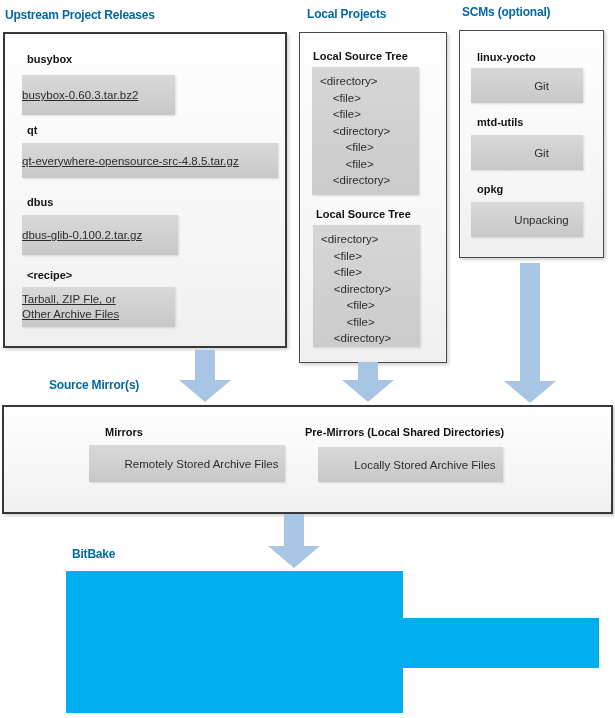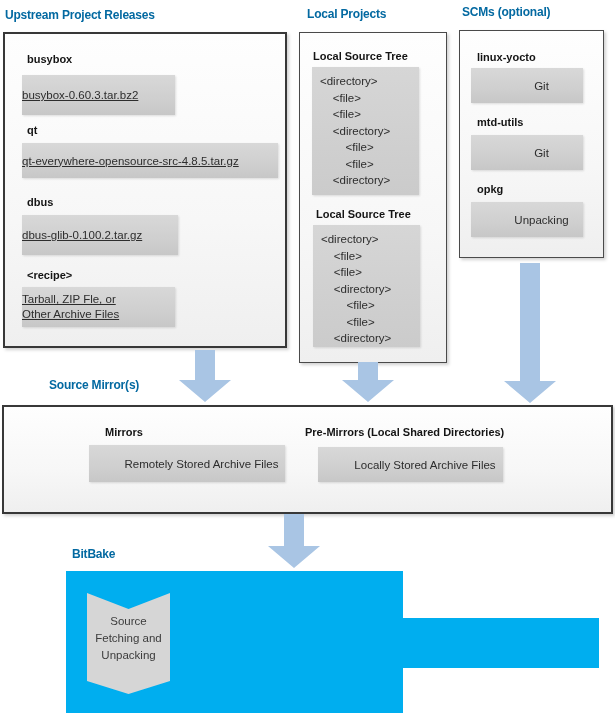--- a/index.html
+++ b/index.html
@@ -109,19 +109,14 @@
   <div class="item-label" style="left:105px;top:426px;">Mirrors</div>
   <div class="gray-box center" style="left:89px;top:445px;width:196px;height:37px;">Remotely Stored Archive Files</div>
   <div class="item-label" style="left:305px;top:426px;">Pre-Mirrors (Local Shared Directories)</div>
   <div class="gray-box center" style="left:298px;top:447px;width:185px;height:35px;margin-left:20px;">Locally Stored Archive Files</div>
 
   <div class="down-arrow" style="left:268px;top:514px;height:54px;"></div>
 
   <div class="section-title" style="left:72px;top:547px;">BitBake</div>
   <div class="bitbake-rect" style="left:66px;top:571px;width:337px;height:142px;"></div>
   <div class="bitbake-rect" style="left:403px;top:618px;width:196px;height:50px;"></div>
-  <div class="chevron">
-    <div class="chevron-text">Source
-Fetching and
-Unpacking</div>
-  </div>
 
 </div>
 
 </body></html>

